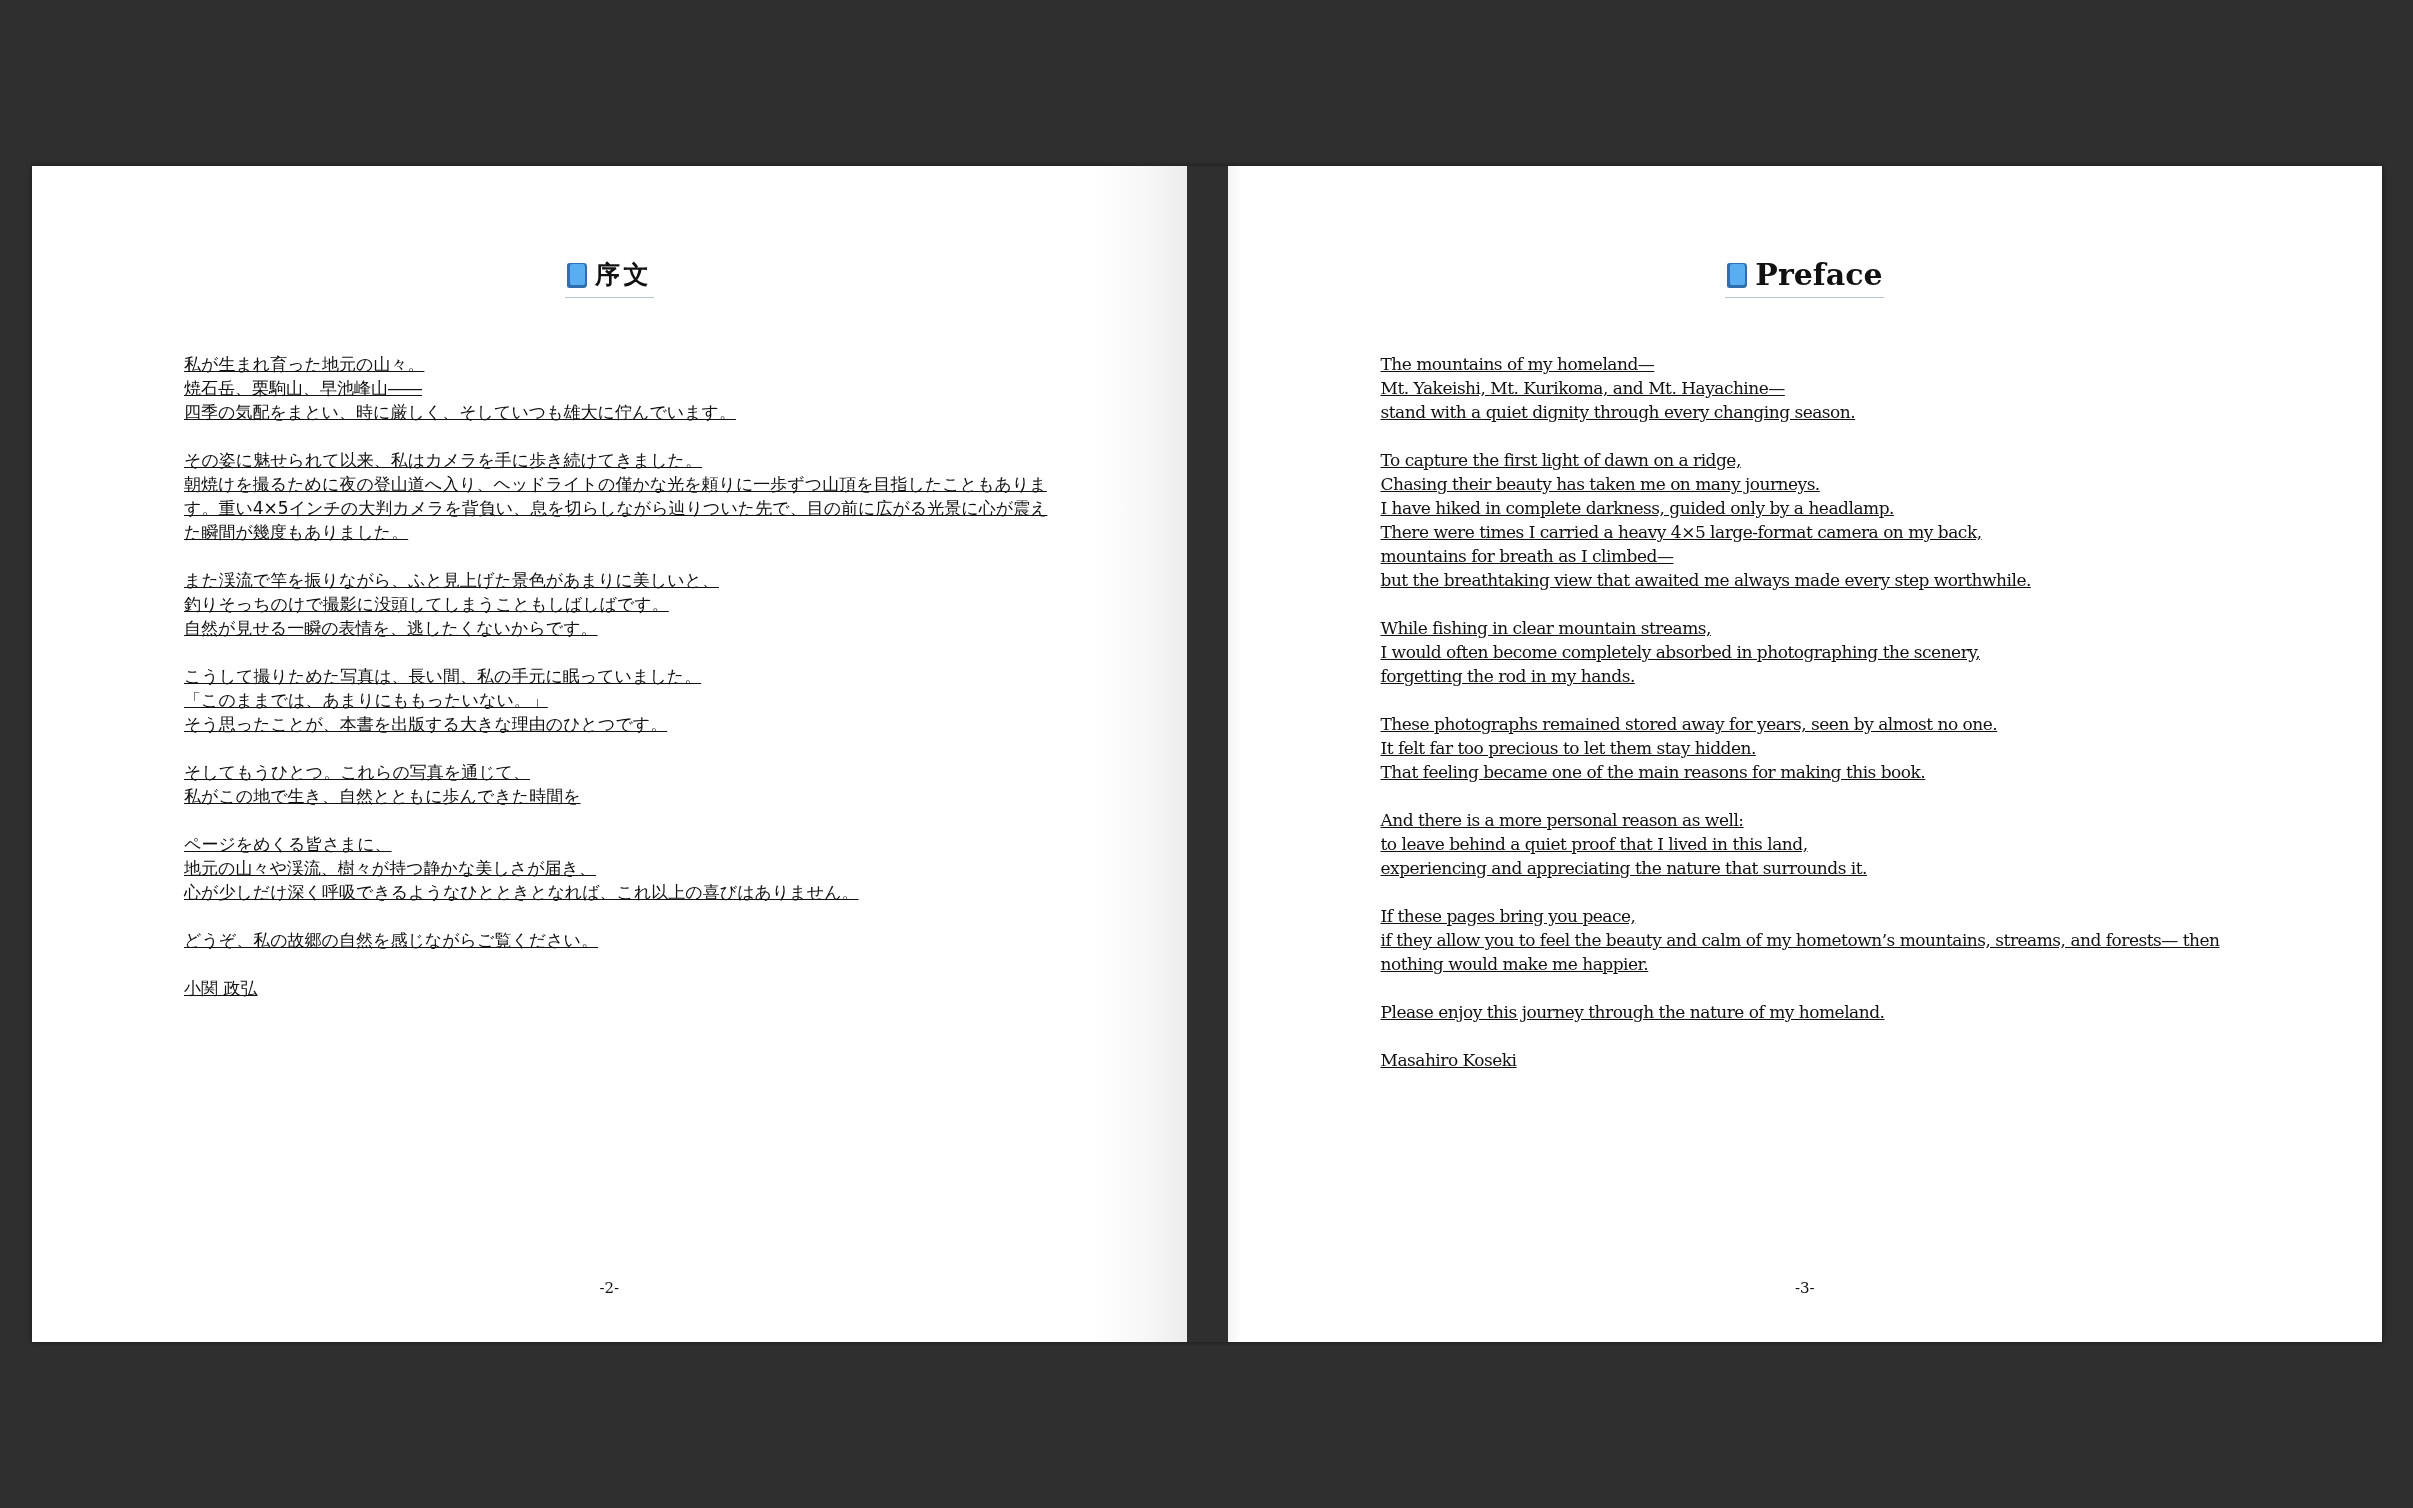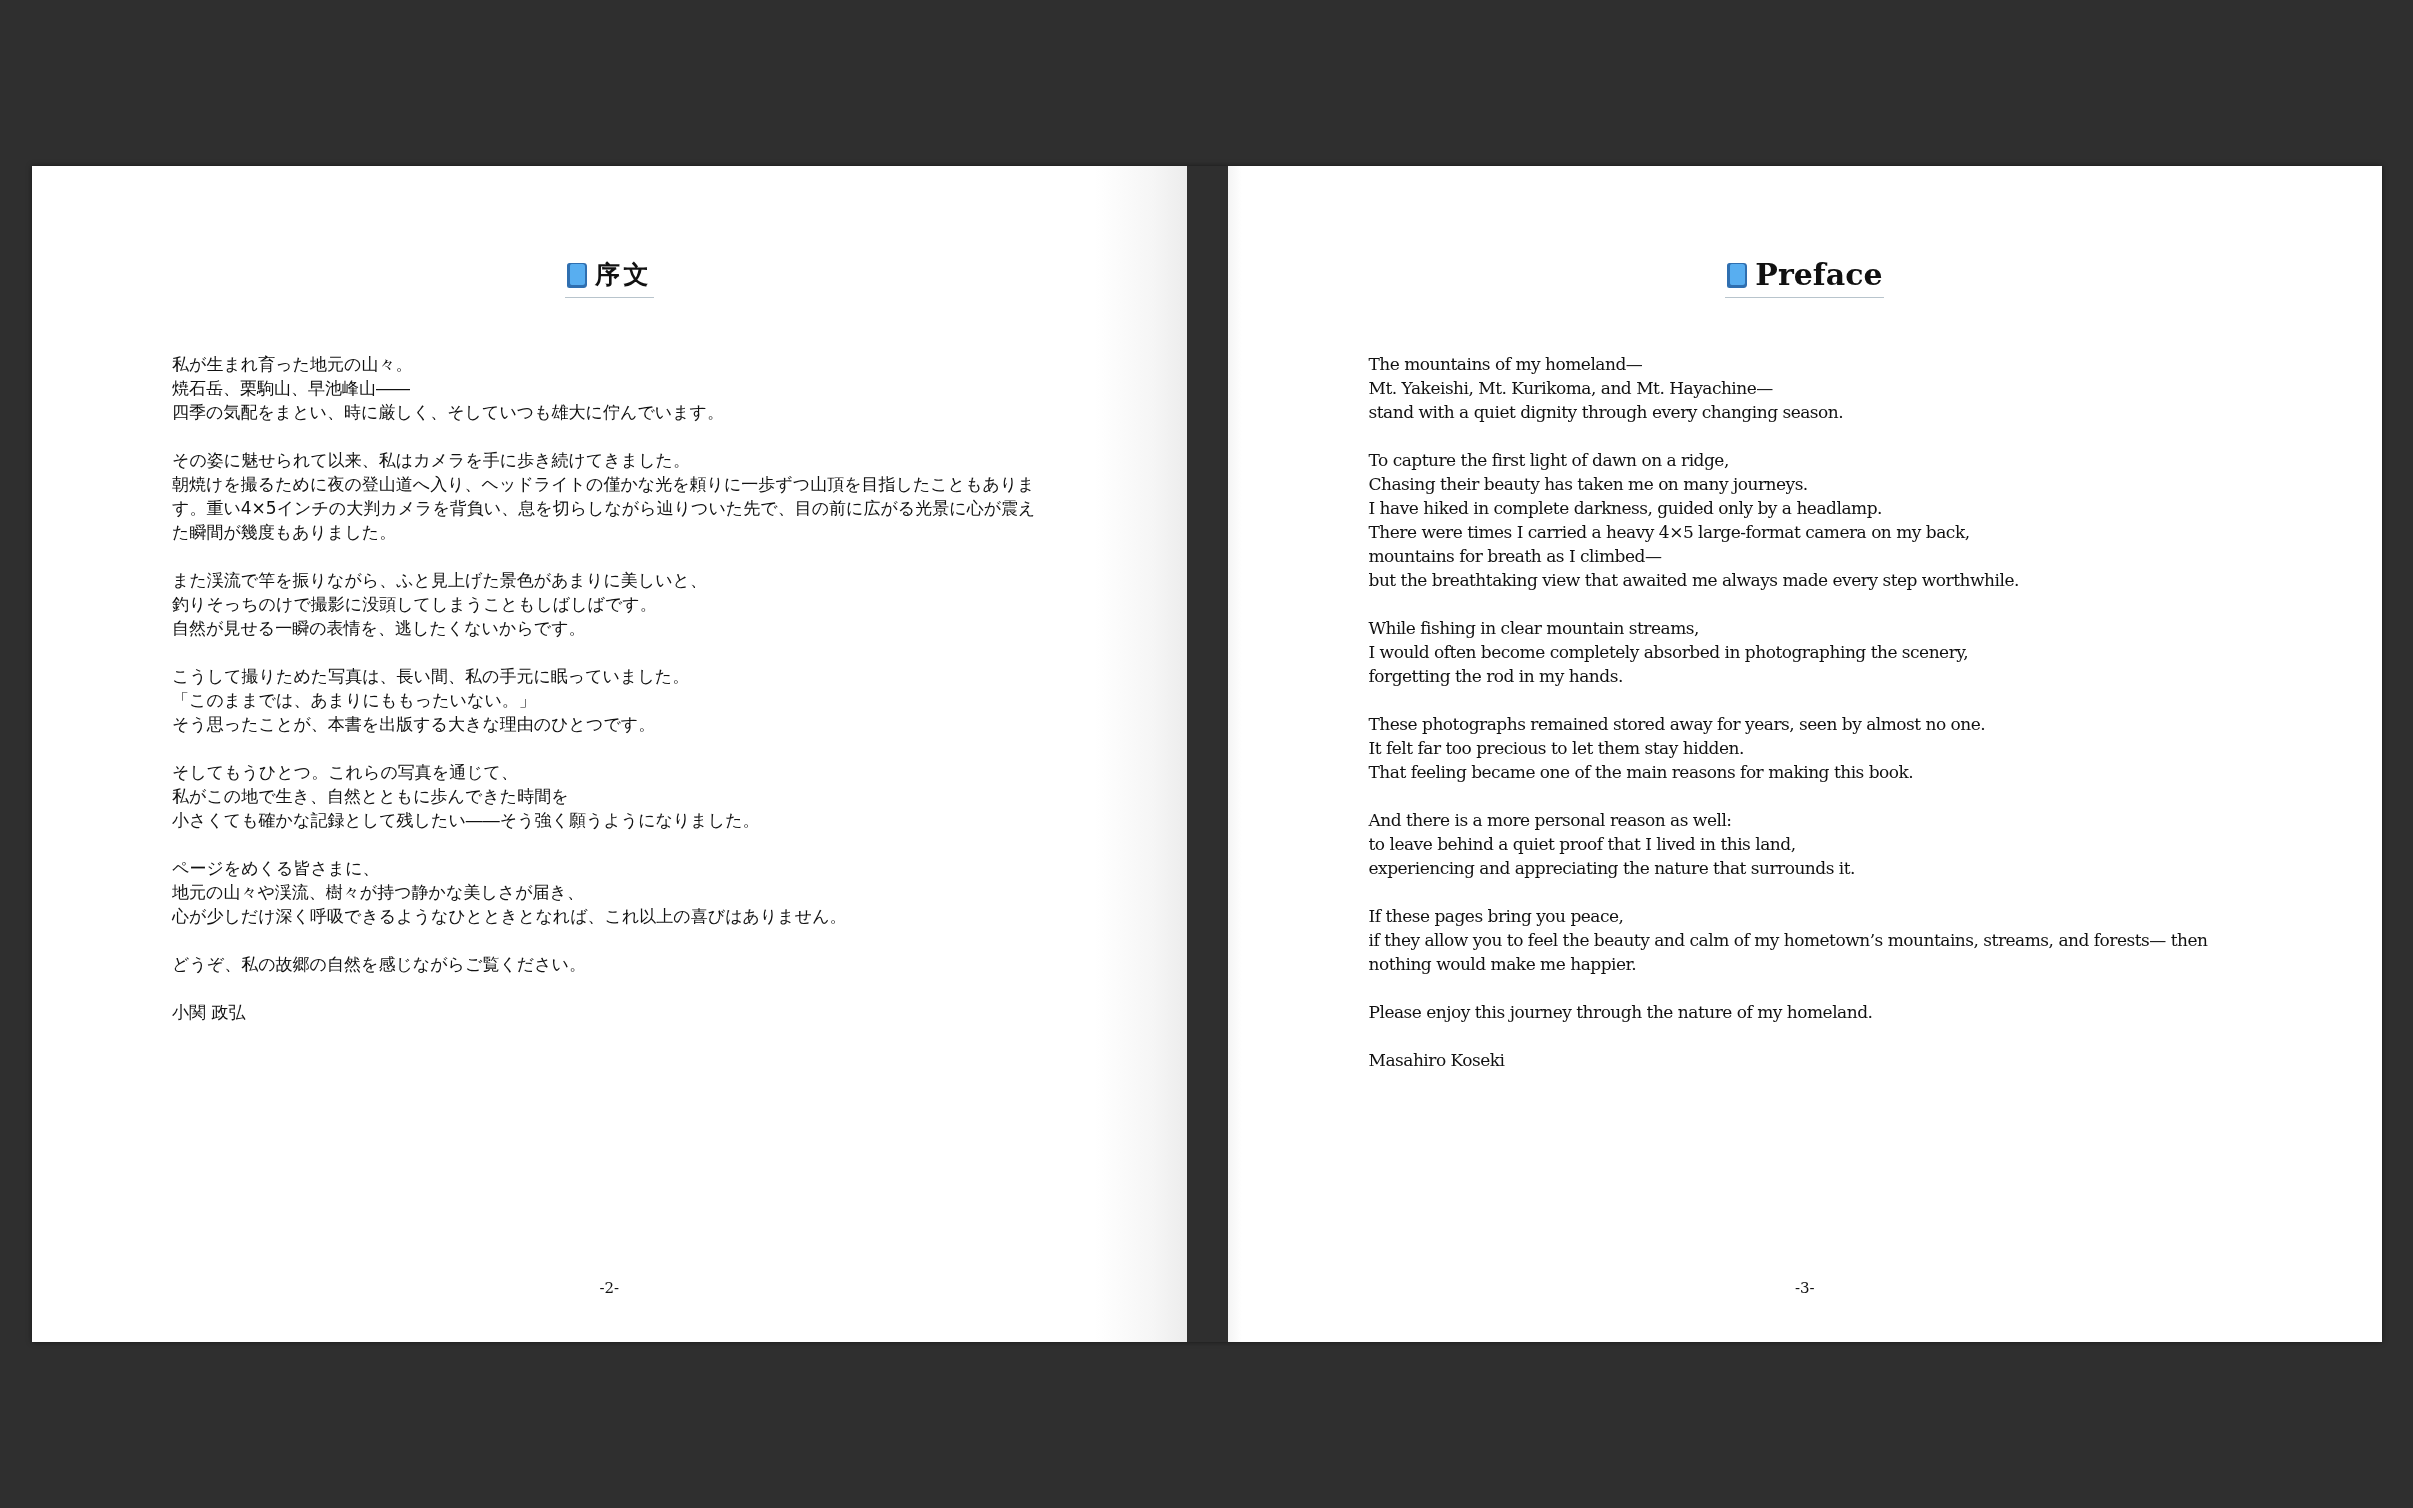--- a/index.html
+++ b/index.html
@@ -101,21 +101,22 @@
       line-height: 24px;
     }
     .body.en {
       left: 141px;
       font-family: "DejaVu Serif", serif;
       font-size: 17px;
       line-height: 24px;
       letter-spacing: -0.5px;
     }
     .para {
-      margin: 0 0 24px 0;
+      margin: 0 0 24px 12px;
+      text-decoration: underline;
     }
     .line {
       display: block;
       white-space: nowrap;
     }
     .page-number {
       position: absolute;
       top: 1113px;
       left: 0;
       right: 0;
@@ -160,21 +161,20 @@
           <span class="line">自然が見せる一瞬の表情を、逃したくないからです。</span>
         </div>
         <div class="para">
           <span class="line">こうして撮りためた写真は、長い間、私の手元に眠っていました。</span>
           <span class="line">「このままでは、あまりにももったいない。」</span>
           <span class="line">そう思ったことが、本書を出版する大きな理由のひとつです。</span>
         </div>
         <div class="para">
           <span class="line">そしてもうひとつ。これらの写真を通じて、</span>
           <span class="line">私がこの地で生き、自然とともに歩んできた時間を</span>
-          <span class="line">小さくても確かな記録として残したい――そう強く願うようになりました。</span>
         </div>
         <div class="para">
           <span class="line">ページをめくる皆さまに、</span>
           <span class="line">地元の山々や渓流、樹々が持つ静かな美しさが届き、</span>
           <span class="line">心が少しだけ深く呼吸できるようなひとときとなれば、これ以上の喜びはありません。</span>
         </div>
         <div class="para">
           <span class="line">どうぞ、私の故郷の自然を感じながらご覧ください。</span>
         </div>
         <div class="para">

